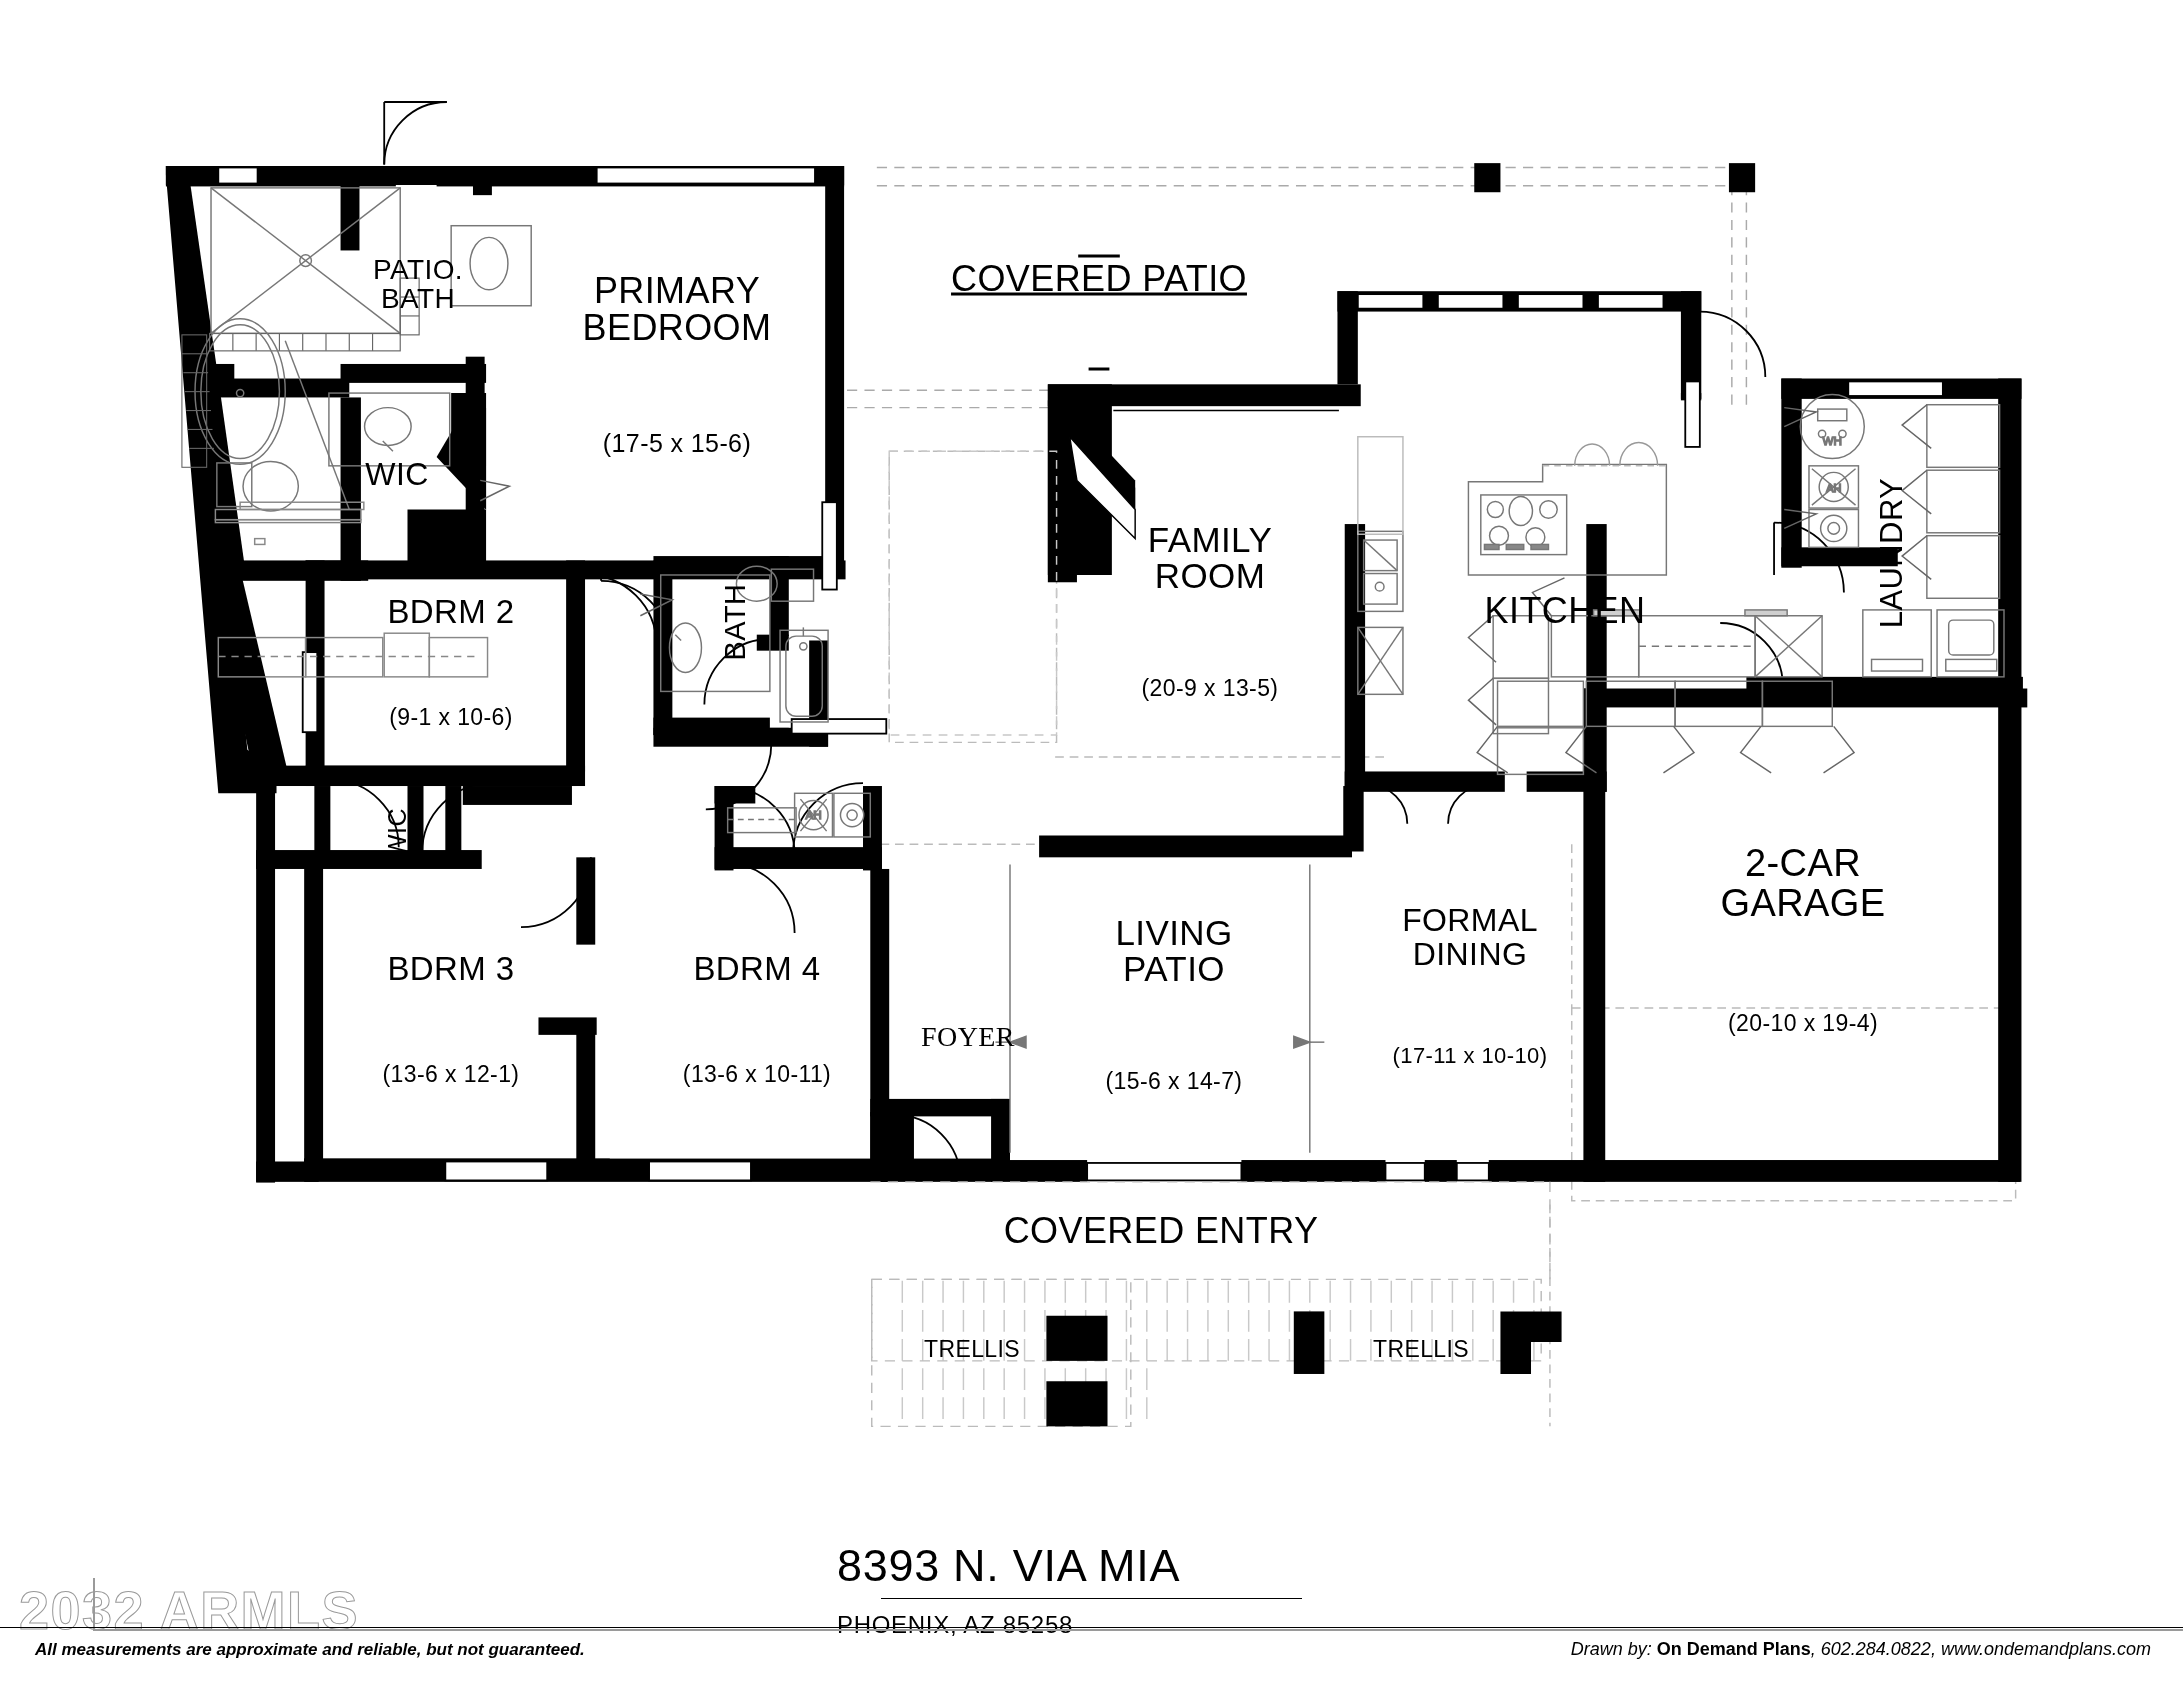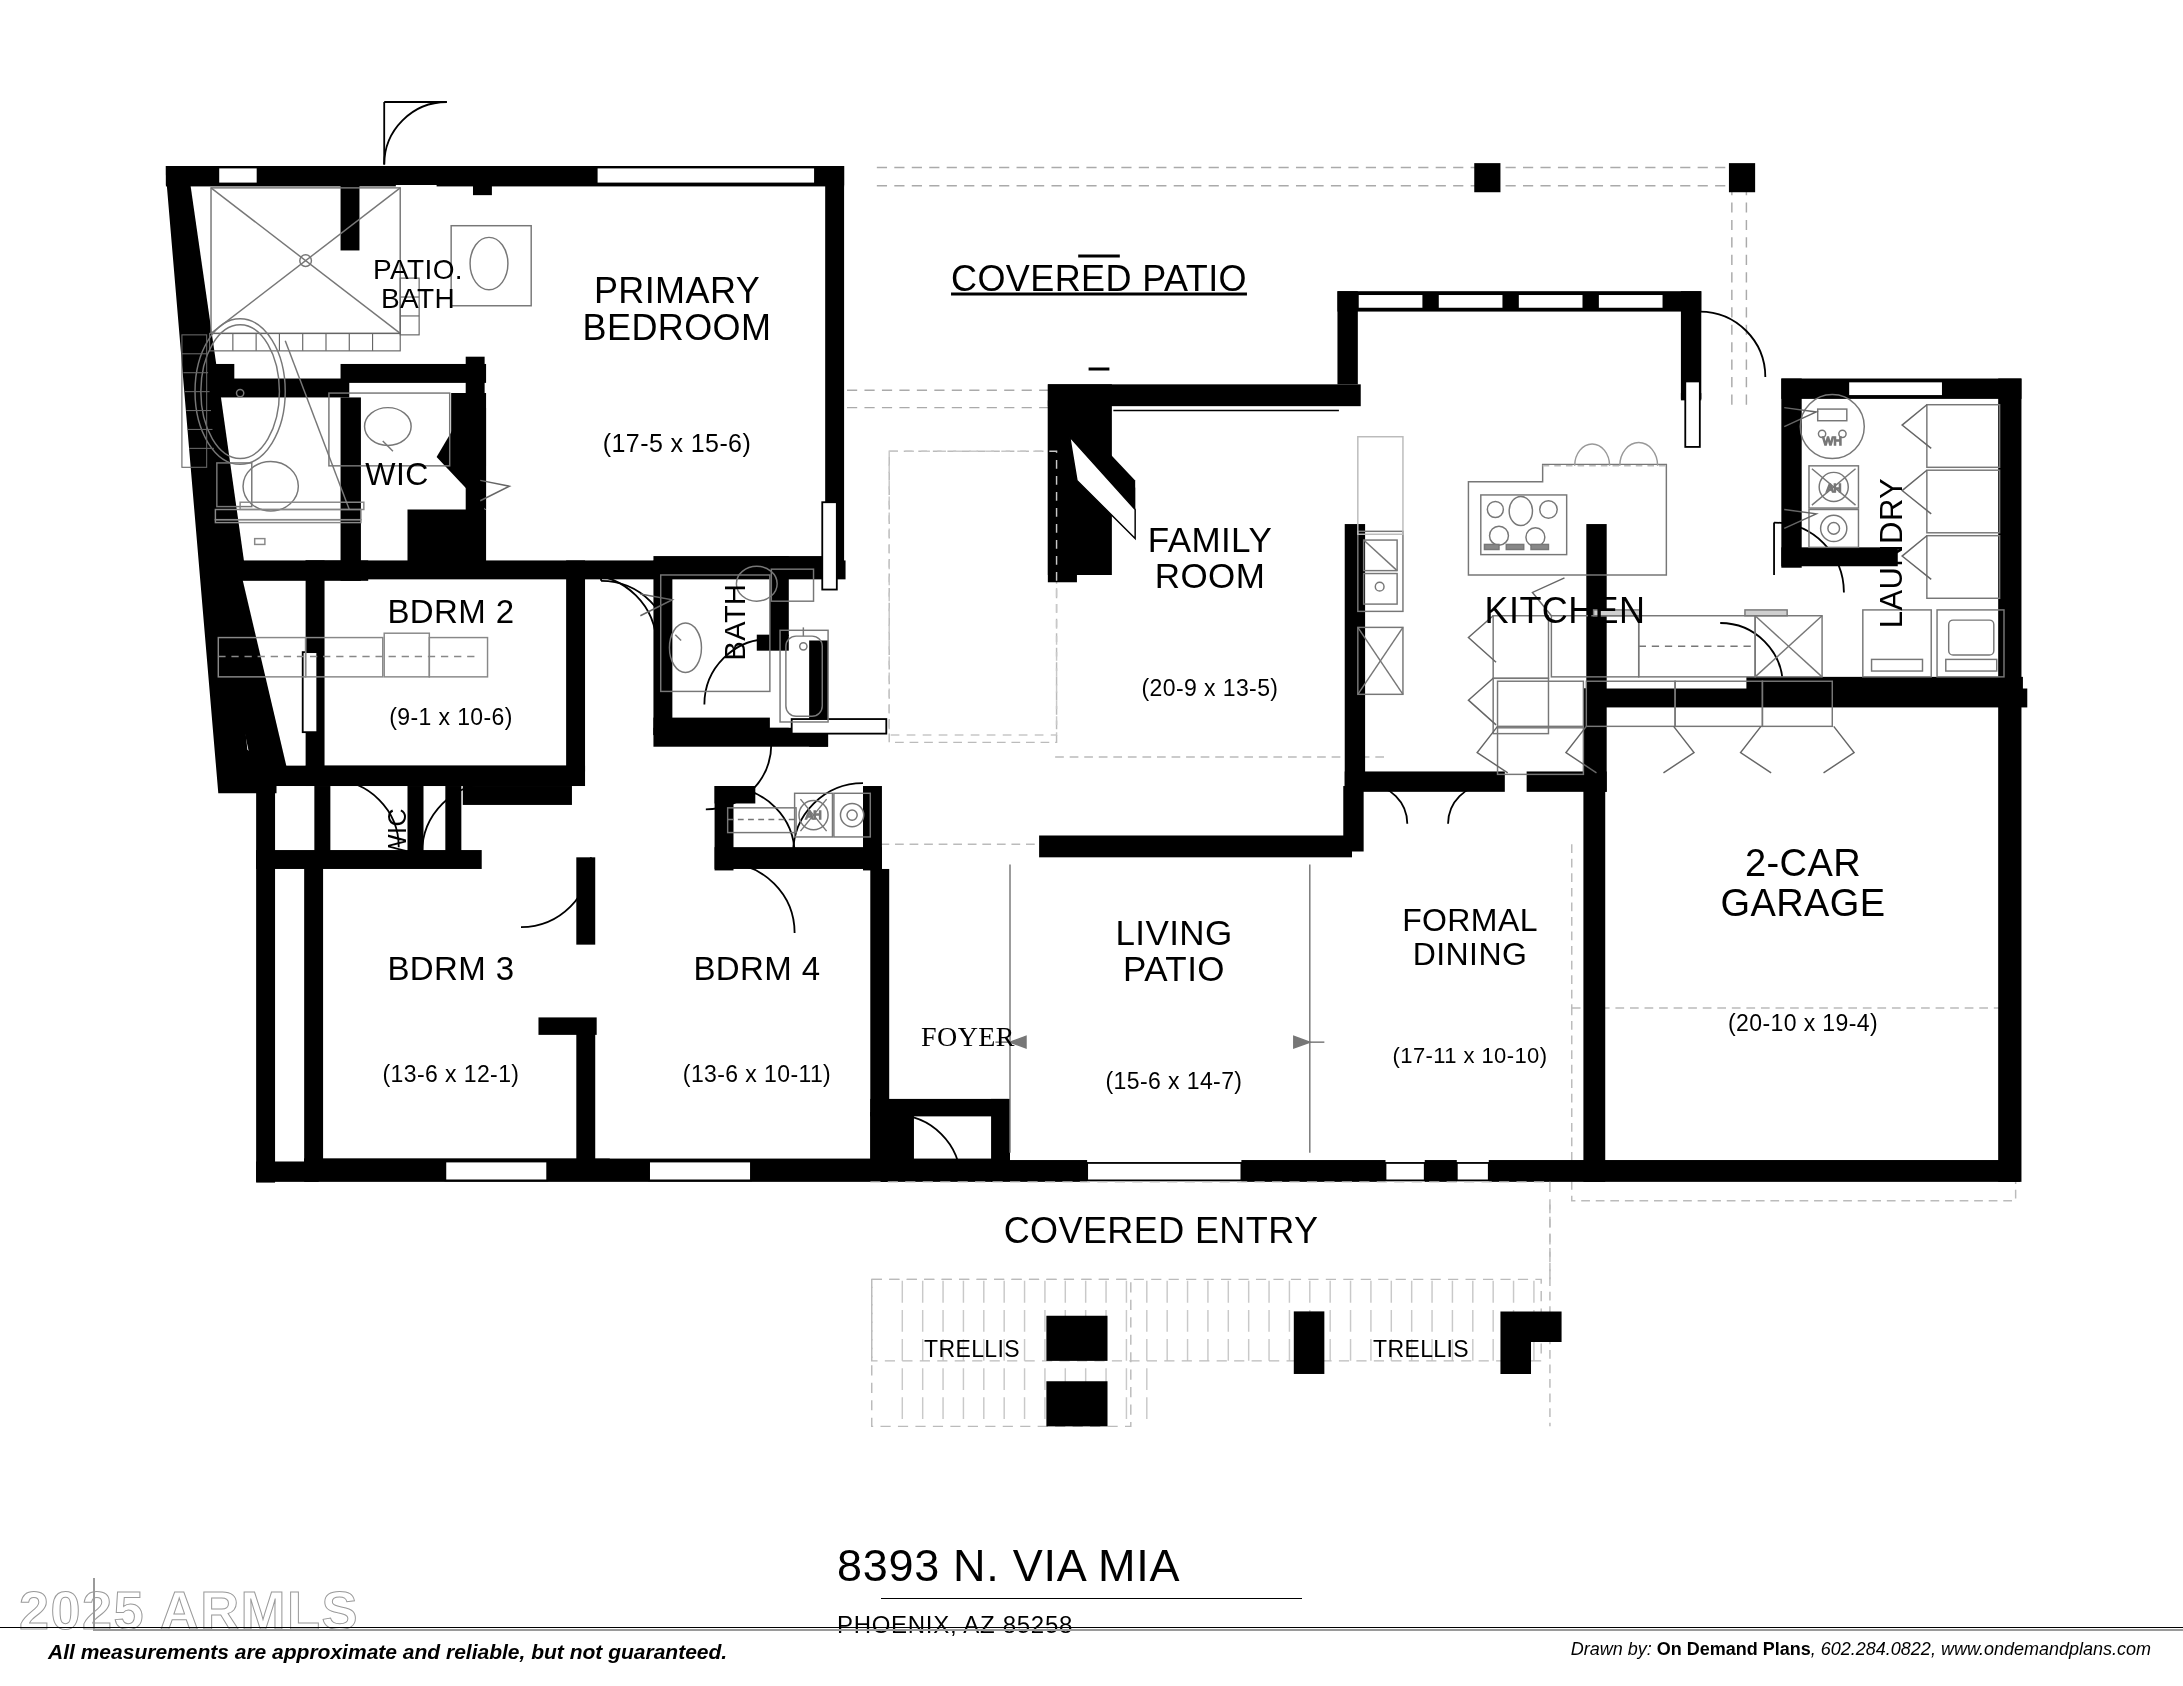--- a/index.html
+++ b/index.html
@@ -16,21 +16,21 @@
   .lbl .nm{display:block;font-weight:400;}
   .lbl .dim{display:block;font-weight:400;}
   .rot90{transform:translate(-50%,-50%) rotate(-90deg);}
   
   #titleblock{position:absolute;left:837px;top:1543px;width:509px;}
   #addr{font-size:45px;letter-spacing:0.7px;line-height:1;}
   #trule{border-bottom:1.5px solid #000;margin:10.2px 44px 0 44px;}
   #city{font-size:24px;letter-spacing:0.7px;margin-top:11.6px;}
   
   #footline{position:absolute;left:0;top:1627px;width:2183px;border-top:1.5px solid #000;}
-  #disclaimer{position:absolute;left:48px;top:1640px;font-size:21px;font-style:italic;font-weight:700;}
+  #disclaimer{position:absolute;left:35px;top:1640px;font-size:17px;font-style:italic;font-weight:700;}
   #drawnby{position:absolute;right:32px;top:1639px;font-size:18px;font-style:italic;white-space:nowrap;}
   #drawnby b{font-style:normal;font-weight:700;}
   
   #wm{position:absolute;left:19px;top:1579px;font-size:54px;font-weight:700;letter-spacing:1.5px;
       color:transparent;-webkit-text-stroke:1px #9a9a9a;white-space:nowrap;}
   #wmbar{position:absolute;left:93px;top:1578px;width:1.5px;height:52px;background:#9a9a9a;}
   #wmbar2{position:absolute;left:93px;top:1629px;width:2090px;height:1.5px;background:#9a9a9a;}
 </style>
 </head>
 <body>
@@ -563,20 +563,20 @@
     <span class="nm">TRELLIS</span>
   </div>
 </div>
 
 <div id="titleblock">
   <div id="addr">8393 N. VIA MIA</div>
   <div id="trule"></div>
   <div id="city">PHOENIX, AZ 85258</div>
 </div>
 
-<div id="wm">2025 ARMLS</div>
+<div id="wm">2032 ARMLS</div>
 <div id="wmbar"></div>
 <div id="wmbar2"></div>
 
 <div id="footline"></div>
 <div id="disclaimer">All measurements are approximate and reliable, but not guaranteed.</div>
 <div id="drawnby"><span>Drawn by:</span> <b>On Demand Plans</b><span>, 602.284.0822, www.ondemandplans.com</span></div>
 
 
 </body></html>

